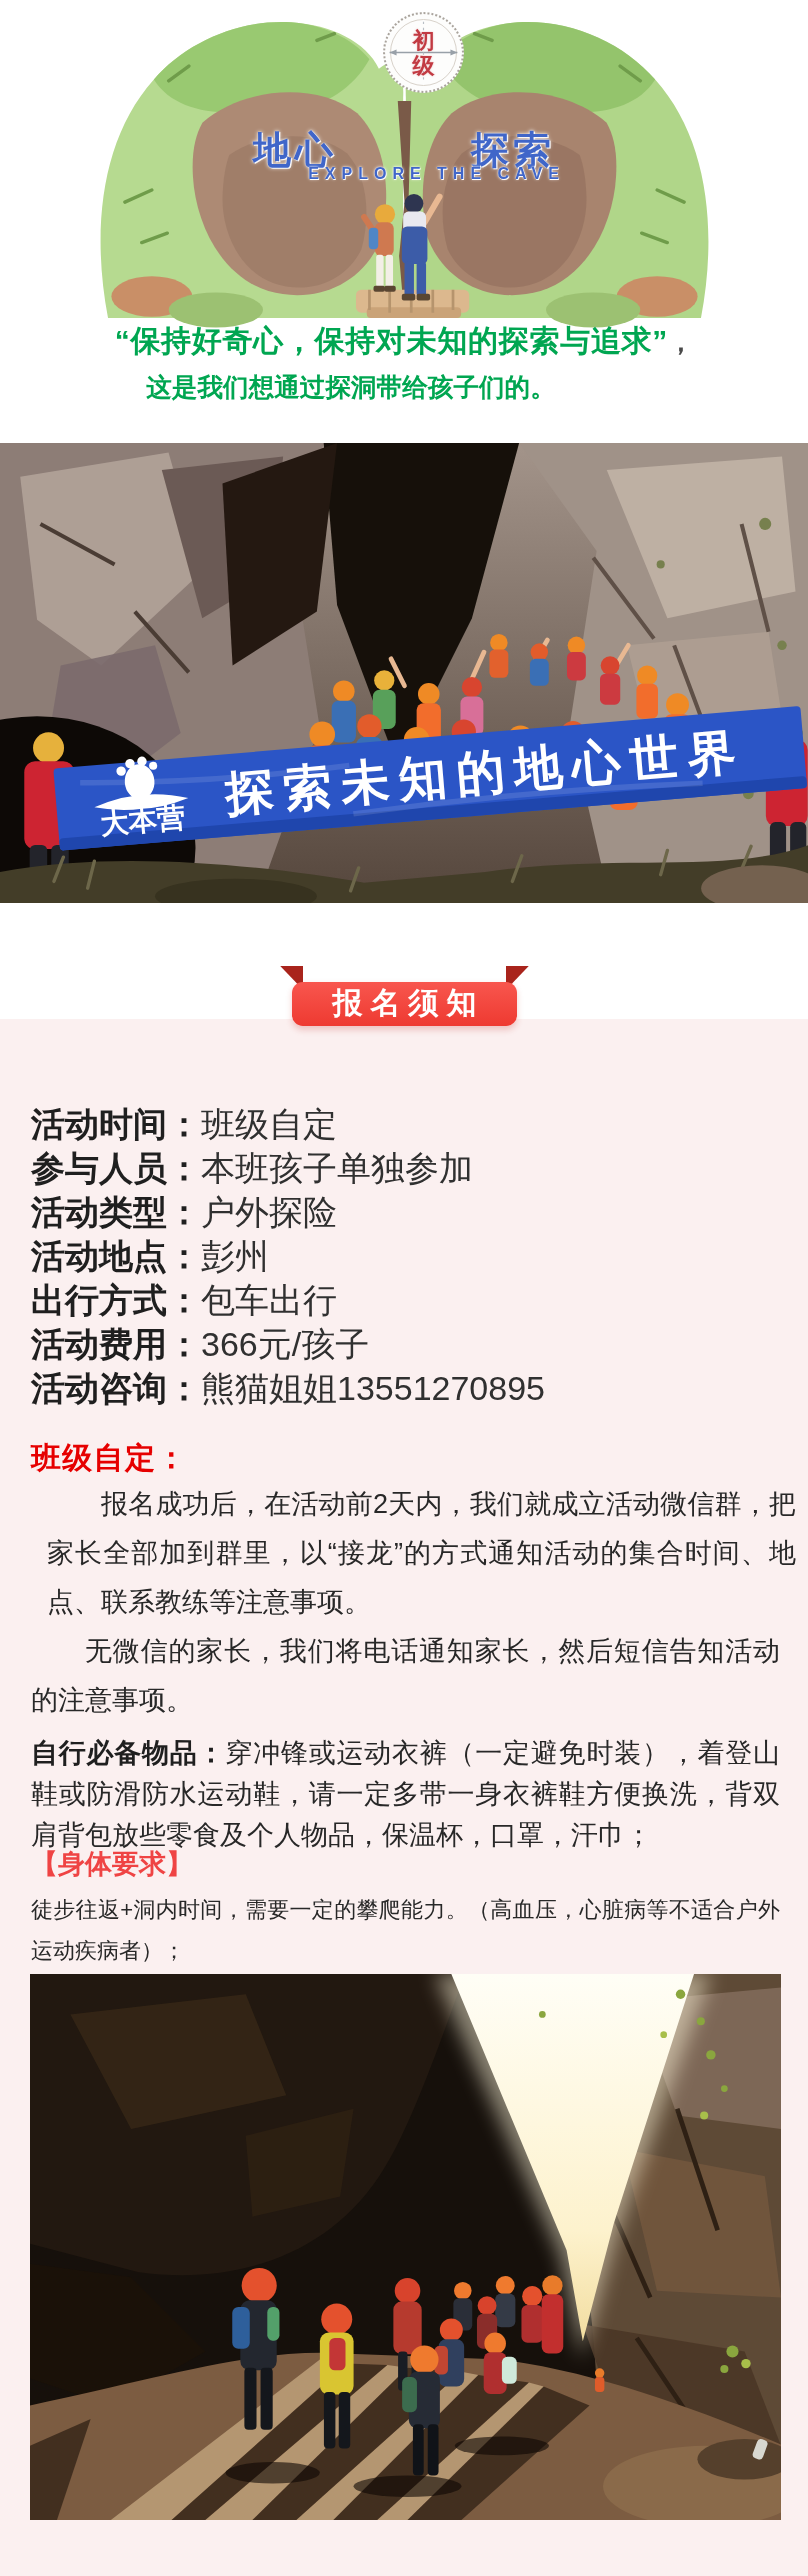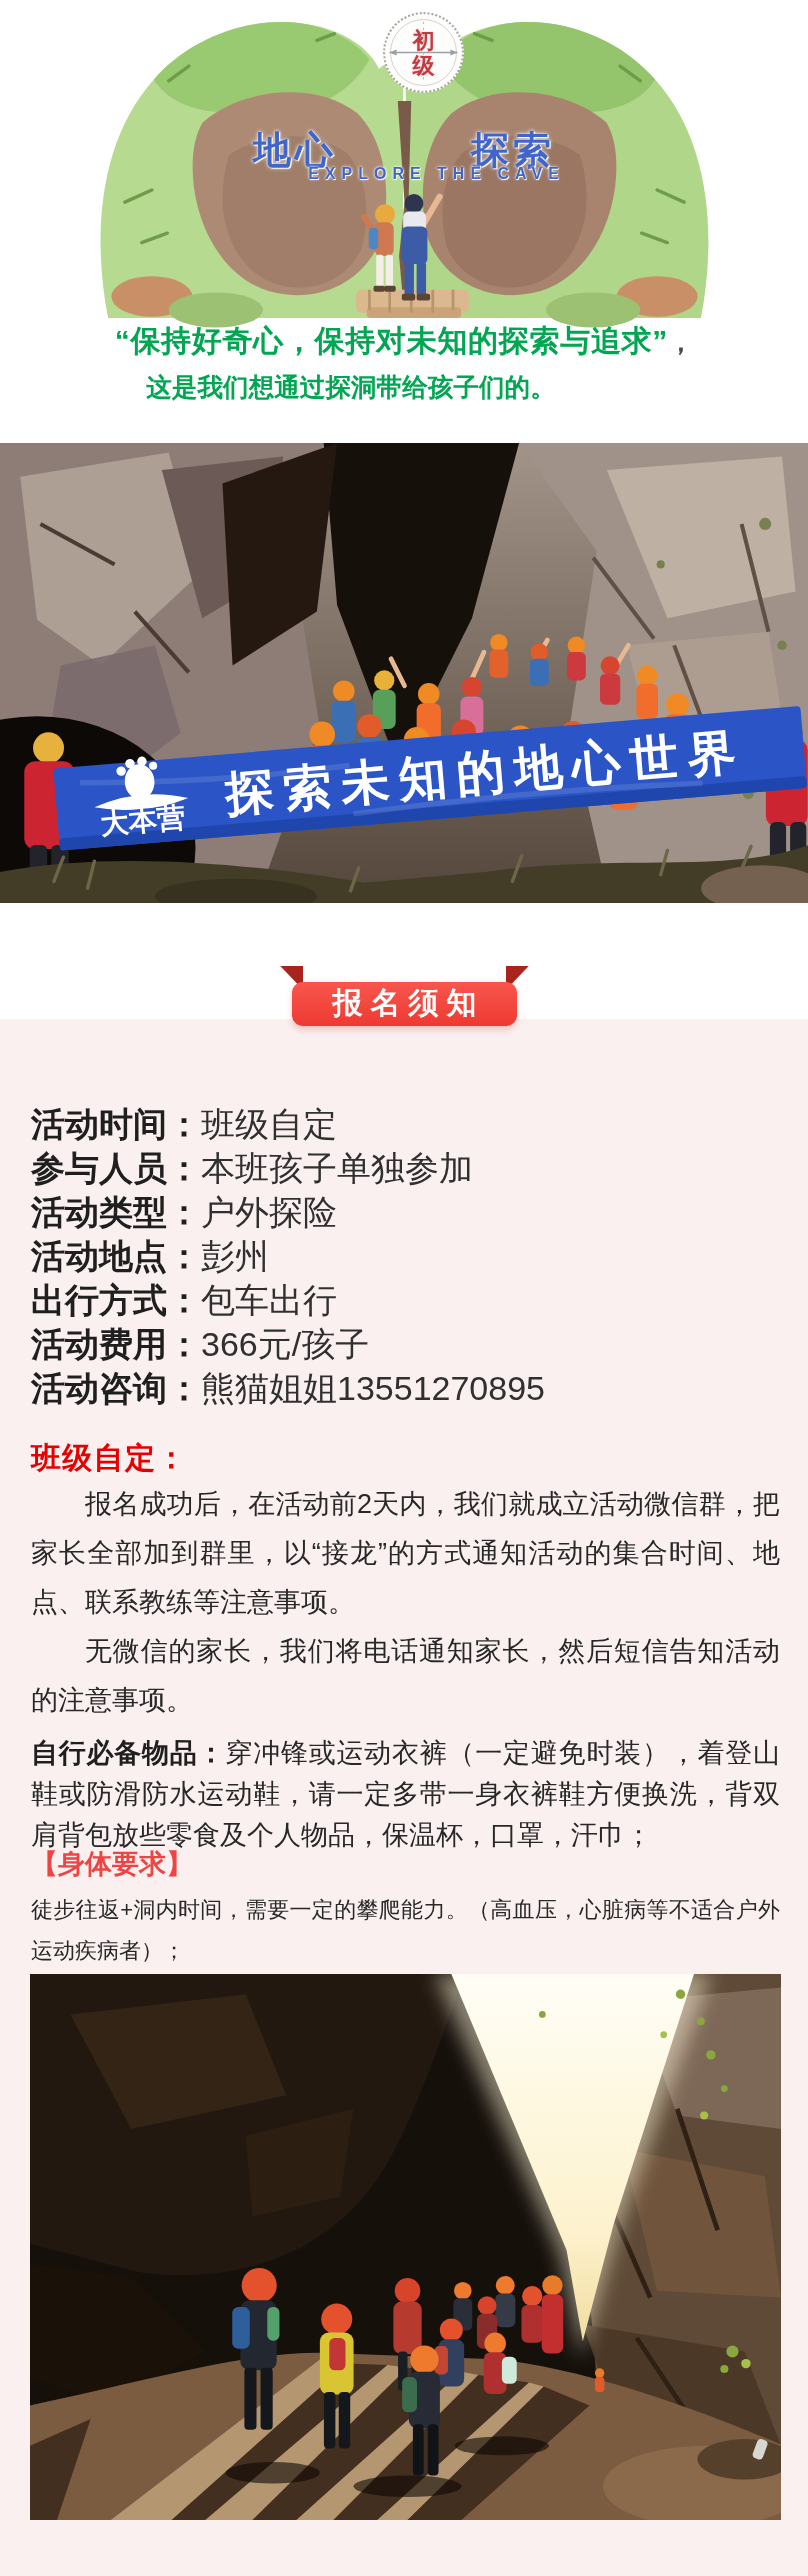--- a/index.html
+++ b/index.html
@@ -53,21 +53,21 @@
 
   
   .content{position:absolute;left:31px;width:749px;color:#282828;z-index:3;}
   .detail-row{height:44px;font-size:34px;line-height:32px;}
   .detail-row .lbl,.detail-row .sep{font-weight:bold;color:#1f1f1f;}
   .detail-row .val{font-weight:normal;color:#303030;}
   .details{top:1108px;}
   .special-title{top:1438px;font-size:30px;font-weight:bold;color:#e60000;letter-spacing:1.3px;}
   .para{font-size:27px;line-height:49px;text-align:justify;}
   .para.indent{text-indent:2em;}
-  .para1{top:1480px;}
+  .para1{top:1480px;margin-left:16px;}
   .para2{top:1627px;}
   .supplies{top:1733px;font-size:27px;line-height:41px;text-align:justify;}
   .supplies .lead{font-weight:bold;color:#1f1f1f;}
   .phys-title{top:1846px;font-size:27px;font-weight:bold;color:#ef4444;}
   .phys-text{top:1889px;font-size:22px;line-height:41px;text-align:justify;}
 </style>
 </head>
 <body>
 
 <div id="page">

